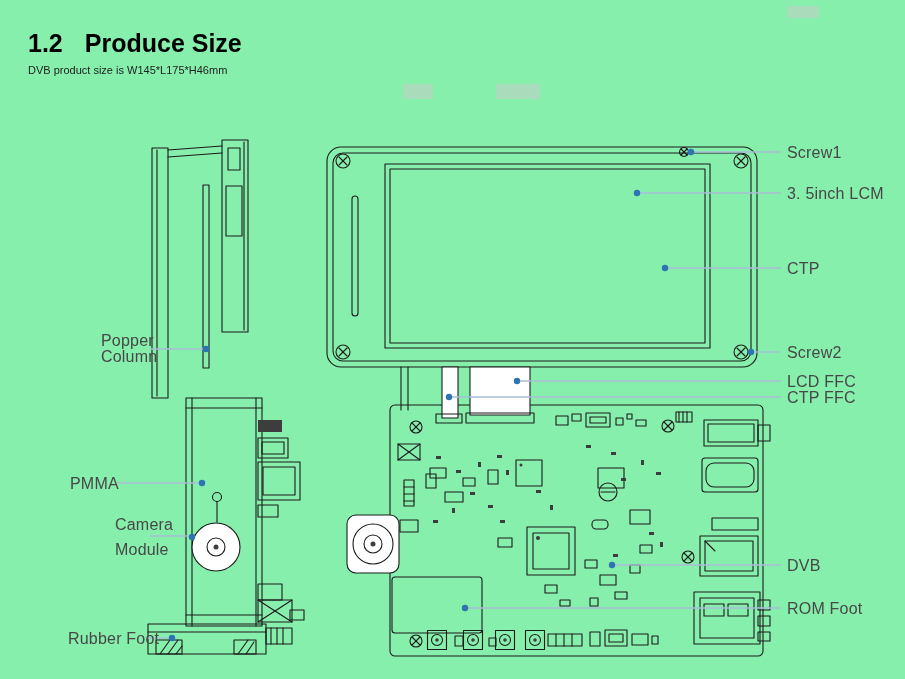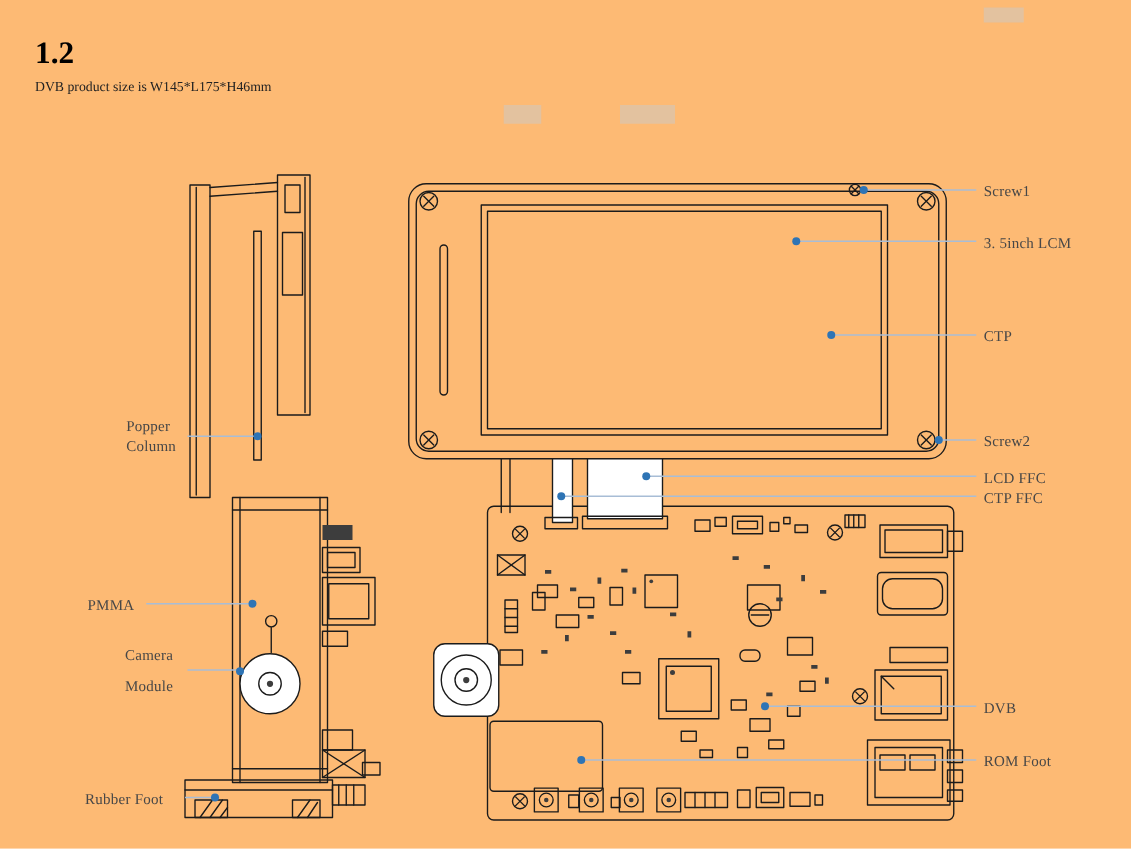--- a/index.html
+++ b/index.html
@@ -1,41 +1,42 @@
 <!DOCTYPE html>
 <html style="--leader-line: #a8bdd6; --leader-dot: #2e74b5; --drawing: #1b1b1b; --text: #474747;"><head>
 <meta charset="utf-8">
 <style>
   html,body{margin:0;padding:0;background:#fff;}
   body{width:905px;height:679px;font-family:"Liberation Sans",sans-serif;}
-  .page{position:relative;width:905px;height:679px;overflow:hidden;background:#fdba74;font-family:Liberation Serif, serif;}
+  .page{position:relative;width:905px;height:679px;overflow:hidden;background:#86efac;}
   .heading{position:absolute;left:28px;top:12px;display:flex;gap:22px;font-size:25px;font-weight:700;color:#000;z-index:3;}
   .para{position:absolute;left:28px;font-size:11px;color:#222;z-index:3;}
   #p1{top:53px;}
   #p2{top:77px;}
   .artifact{position:absolute;background:#c9c9c9;opacity:.5;z-index:4;}
   #art1{left:403px;top:84px;width:30px;height:15px;}
   #art2{left:496px;top:84px;width:44px;height:15px;}
   #art3{left:787px;top:6px;width:32px;height:12px;}
   svg.fig{position:absolute;left:0;top:0;z-index:1;}
-  .callout{position:absolute;font-size:12px;line-height:16px;color:var(--text,#474747);letter-spacing:.2px;white-space:pre-line;z-index:3;}
+  .callout{position:absolute;font-size:16px;line-height:16px;color:var(--text,#474747);letter-spacing:.2px;white-space:pre-line;z-index:3;}
   .lh-wide{line-height:25px;}
   .d{stroke:var(--drawing,#1b1b1b);fill:none;stroke-width:1.1;stroke-linejoin:round;stroke-linecap:round;}
   .df{stroke:var(--drawing,#1b1b1b);fill:#fff;stroke-width:1.1;stroke-linejoin:round;}
   .cf{fill:#3d3d3d;stroke:none;}
   .leader{stroke:var(--leader-line,#a8bdd6);stroke-width:1.3;}
   .ldot{fill:var(--leader-dot,#2e74b5);stroke:none;}
 </style>
 </head>
 <body>
 
 <div class="page">
 
   <h1 class="heading">
     <span>1.2</span>
+    <span>Produce Size</span>
   </h1>
 
   <p class="para" id="p1">DVB product size is W145*L175*H46mm</p>
 
   <div class="artifact" id="art1"></div>
   <div class="artifact" id="art2"></div>
   <div class="artifact" id="art3"></div>
 
   <svg class="fig" width="905" height="679" viewBox="0 0 905 679">
     <defs>
@@ -304,17 +305,17 @@
   <div class="callout" style="left:787px;top:261px">CTP</div>
   <div class="callout" style="left:787px;top:345px">Screw2</div>
   <div class="callout" style="left:787px;top:374px">LCD FFC</div>
   <div class="callout" style="left:787px;top:390px">CTP FFC</div>
   <div class="callout" style="left:787px;top:558px">DVB</div>
   <div class="callout" style="left:787px;top:601px">ROM Foot</div>
 
   <div class="callout" style="left:101px;top:333px">Popper
 Column</div>
   <div class="callout" style="left:70px;top:476px">PMMA</div>
-  <div class="callout lh-wide" style="left:100px;top:512px">Camera
+  <div class="callout lh-wide" style="left:115px;top:512px">Camera
 Module</div>
   <div class="callout" style="left:68px;top:631px">Rubber Foot</div>
 
 </div>
 
 </body></html>

